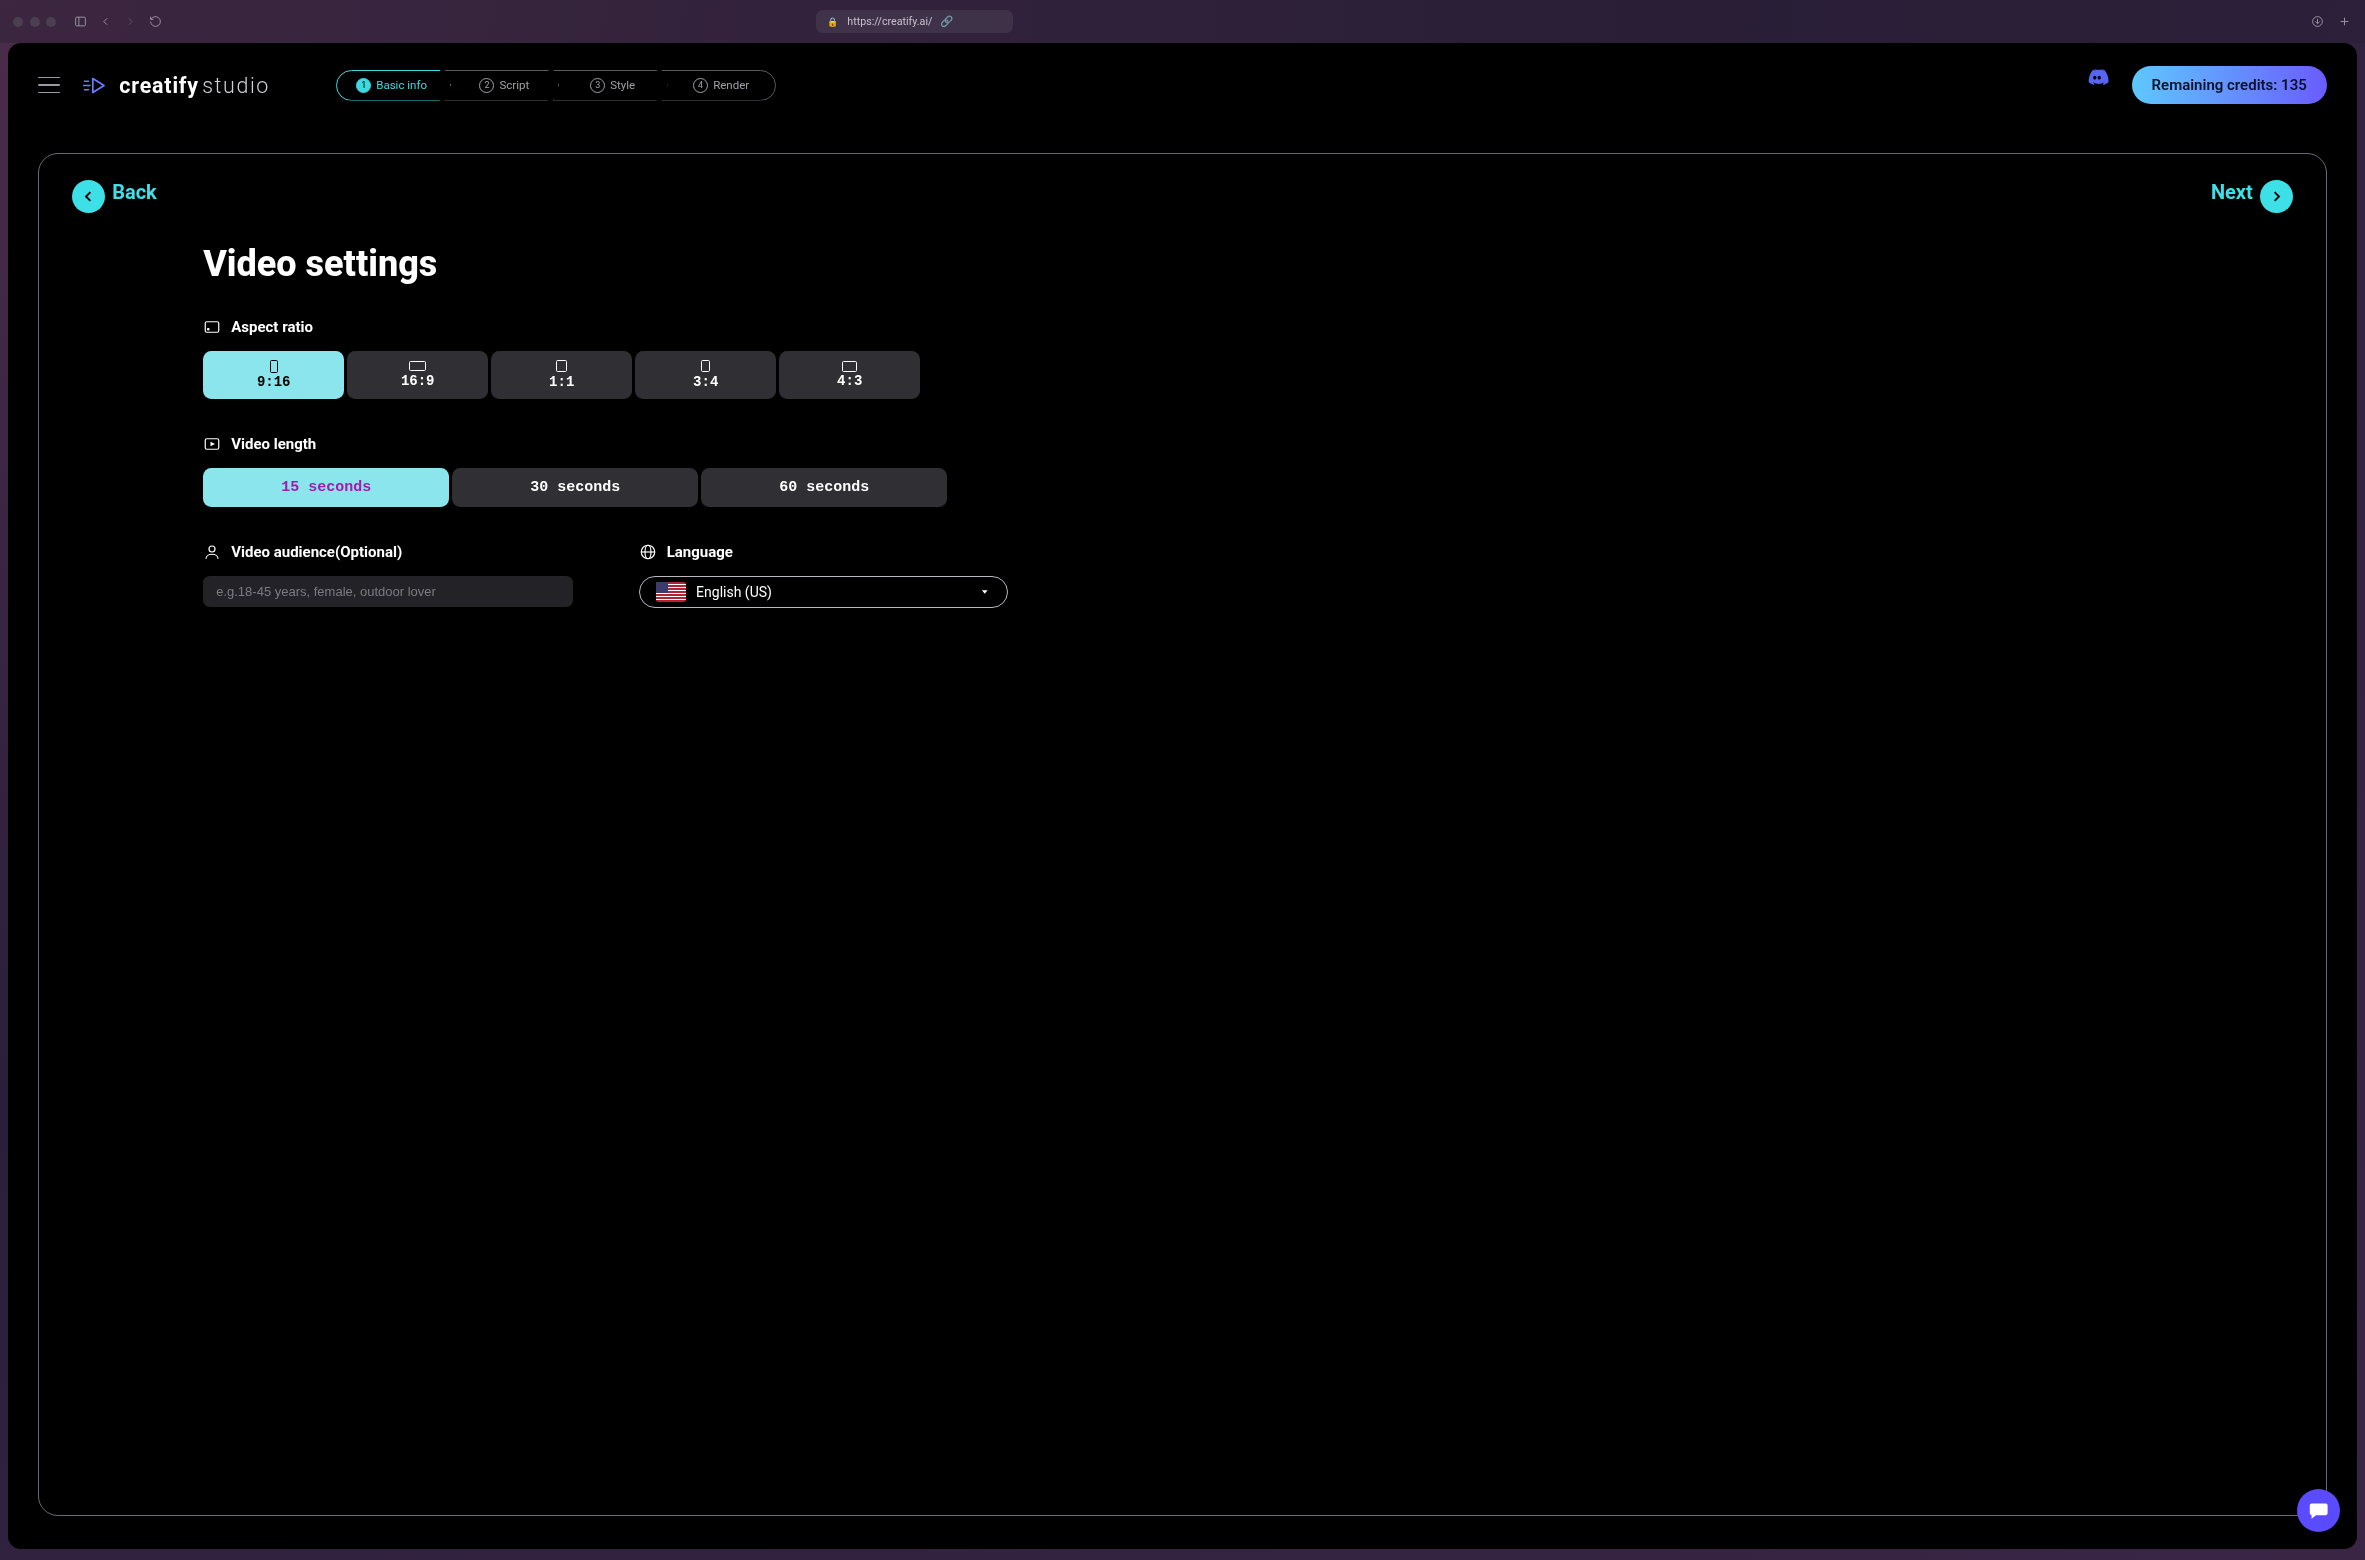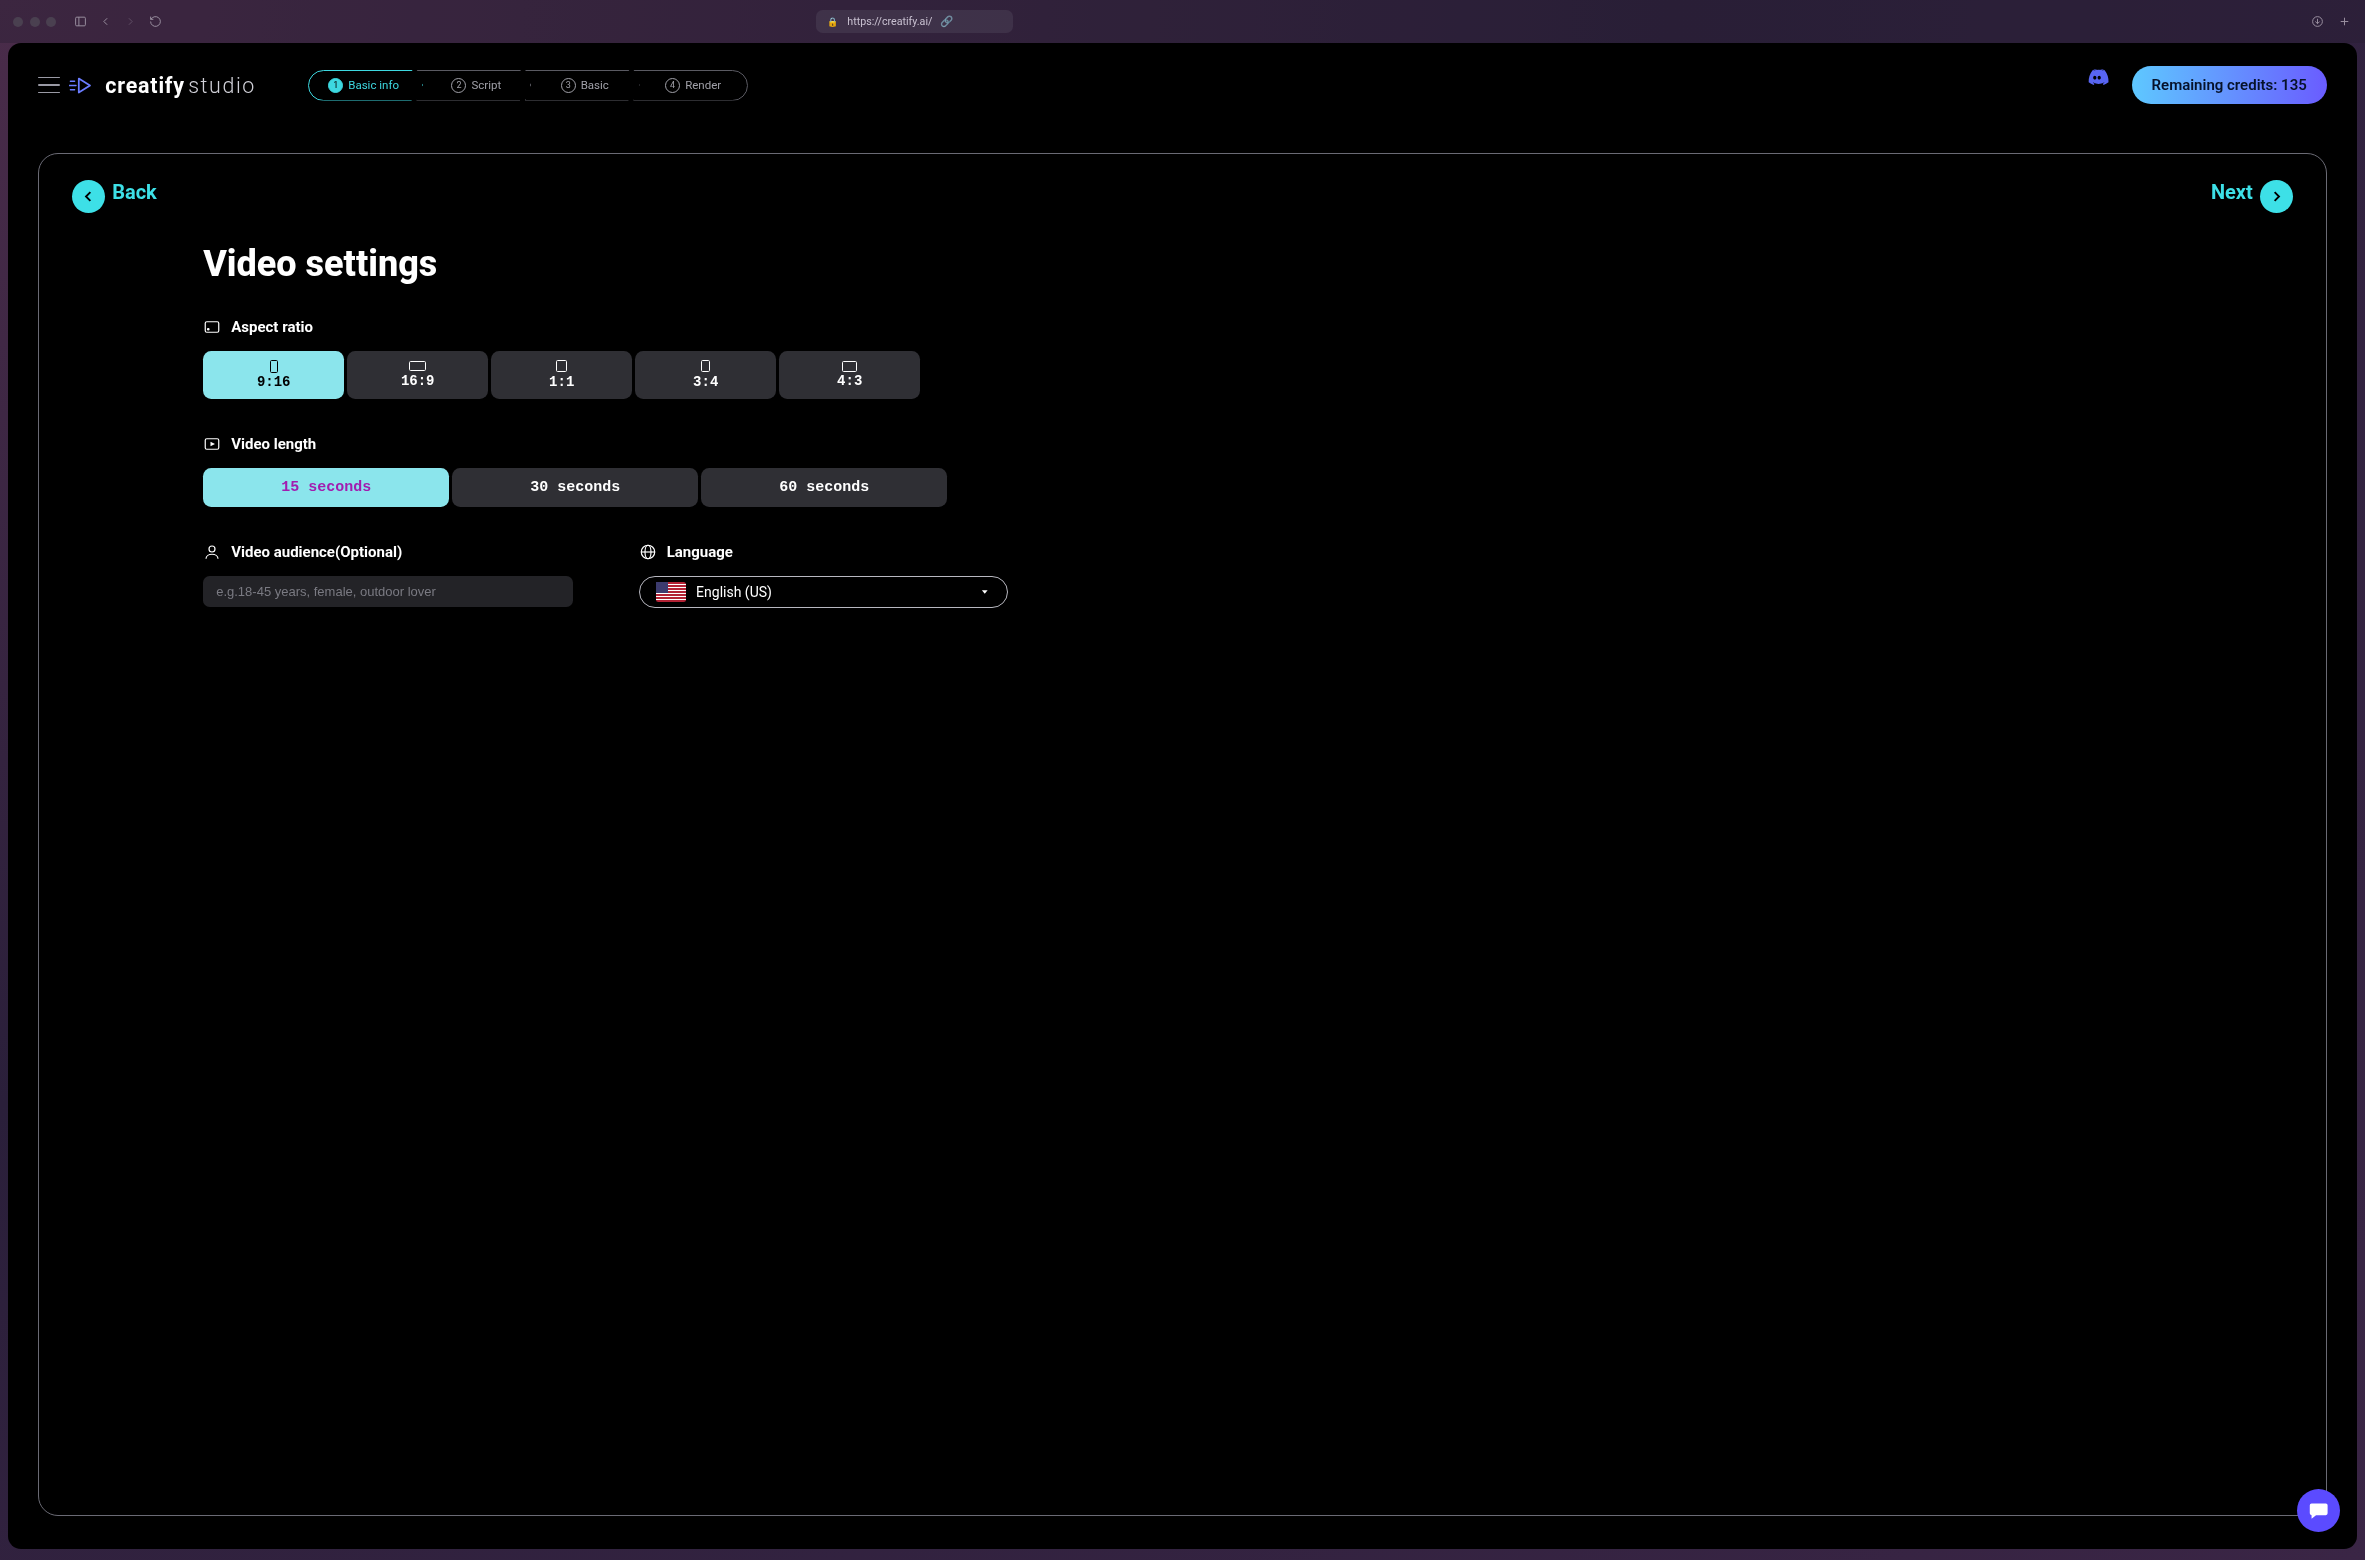--- a/index.html
+++ b/index.html
@@ -56,21 +56,21 @@
     display: flex;
     flex-direction: column;
     position: relative;
     overflow: hidden;
   }
 
   
   .topbar {
     display: flex;
     align-items: center;
-    gap: 3px;
+    gap: 17px;
   }
   .menu-icon { width: 21.4px; height: 16.4px; display: flex; flex-direction: column; justify-content: space-between; cursor: pointer; }
   .menu-icon span { height: 1.6px; background: #9a9aa5; border-radius: 1.6px; }
 
   .logo { display: flex; align-items: center; gap: 8.2px; margin-left: 6.6px; }
   .logo-mark { width: 28px; height: 23px; }
   .logo-text { font-size: 21.4px; font-weight: 700; letter-spacing: 0.8px; }
   .logo-text .light { font-weight: 300; color: #d0d0d8; margin-left: 3.3px; letter-spacing: 1.6px; }
 
   
@@ -328,21 +328,21 @@
           <div class="step active">
             <span class="step-num">1</span>
             <span>Basic info</span>
           </div>
           <div class="step">
             <span class="step-num">2</span>
             <span>Script</span>
           </div>
           <div class="step">
             <span class="step-num">3</span>
-            <span>Basic</span>
+            <span>Style</span>
           </div>
           <div class="step">
             <span class="step-num">4</span>
             <span>Render</span>
           </div>
         </div>
 
       <div class="top-right">
         <svg class="discord-icon" viewBox="0 0 24 24">
           <path fill="currentColor" d="M20 4.4A18 18 0 0 0 15.9 3l-.2.4a14 14 0 0 1 4 1.9 14 14 0 0 0-12 0 14 14 0 0 1 4-1.9L11.5 3A18 18 0 0 0 7.4 4.4 19 19 0 0 0 3.3 17a18 18 0 0 0 5.3 2.7l.8-1.3a11 11 0 0 1-1.8-.9l.4-.3a12 12 0 0 0 11.4 0l.4.3a11 11 0 0 1-1.8.9l.8 1.3A18 18 0 0 0 24 17 19 19 0 0 0 20 4.4ZM9.7 14.2c-.9 0-1.7-.9-1.7-2s.8-2 1.7-2 1.7.9 1.7 2-.8 2-1.7 2Zm4.6 0c-.9 0-1.7-.9-1.7-2s.8-2 1.7-2 1.7.9 1.7 2-.8 2-1.7 2Z"></path>

